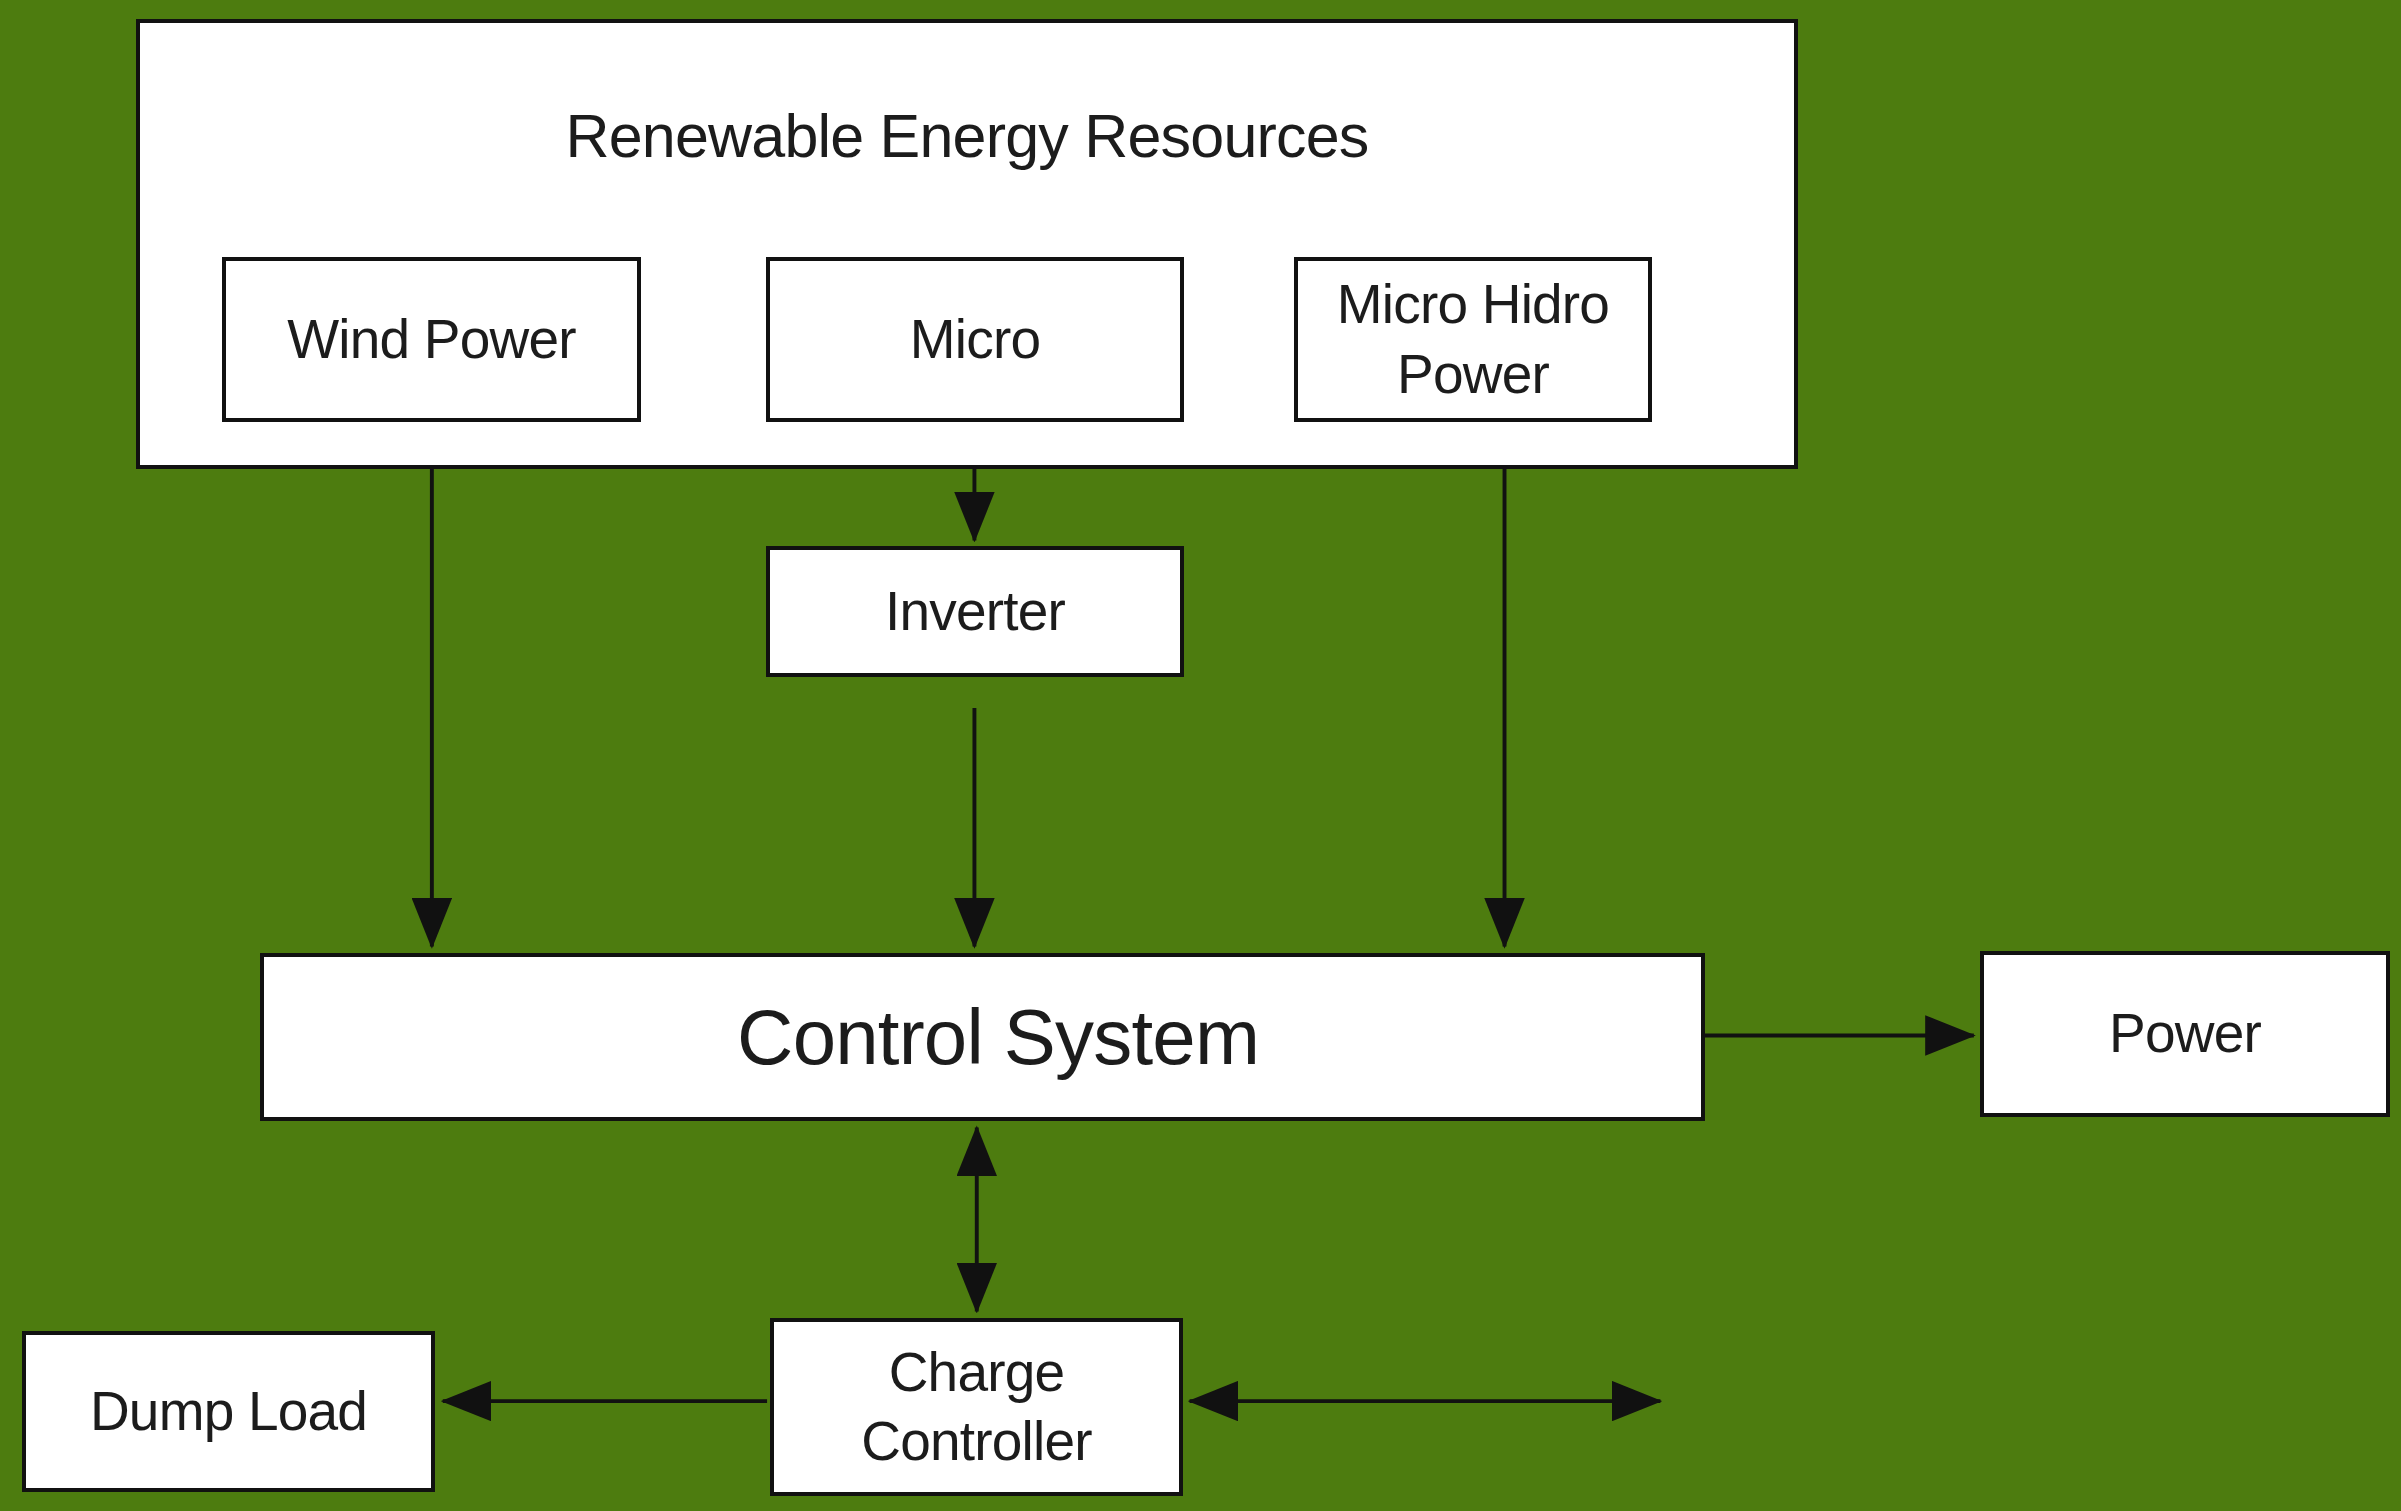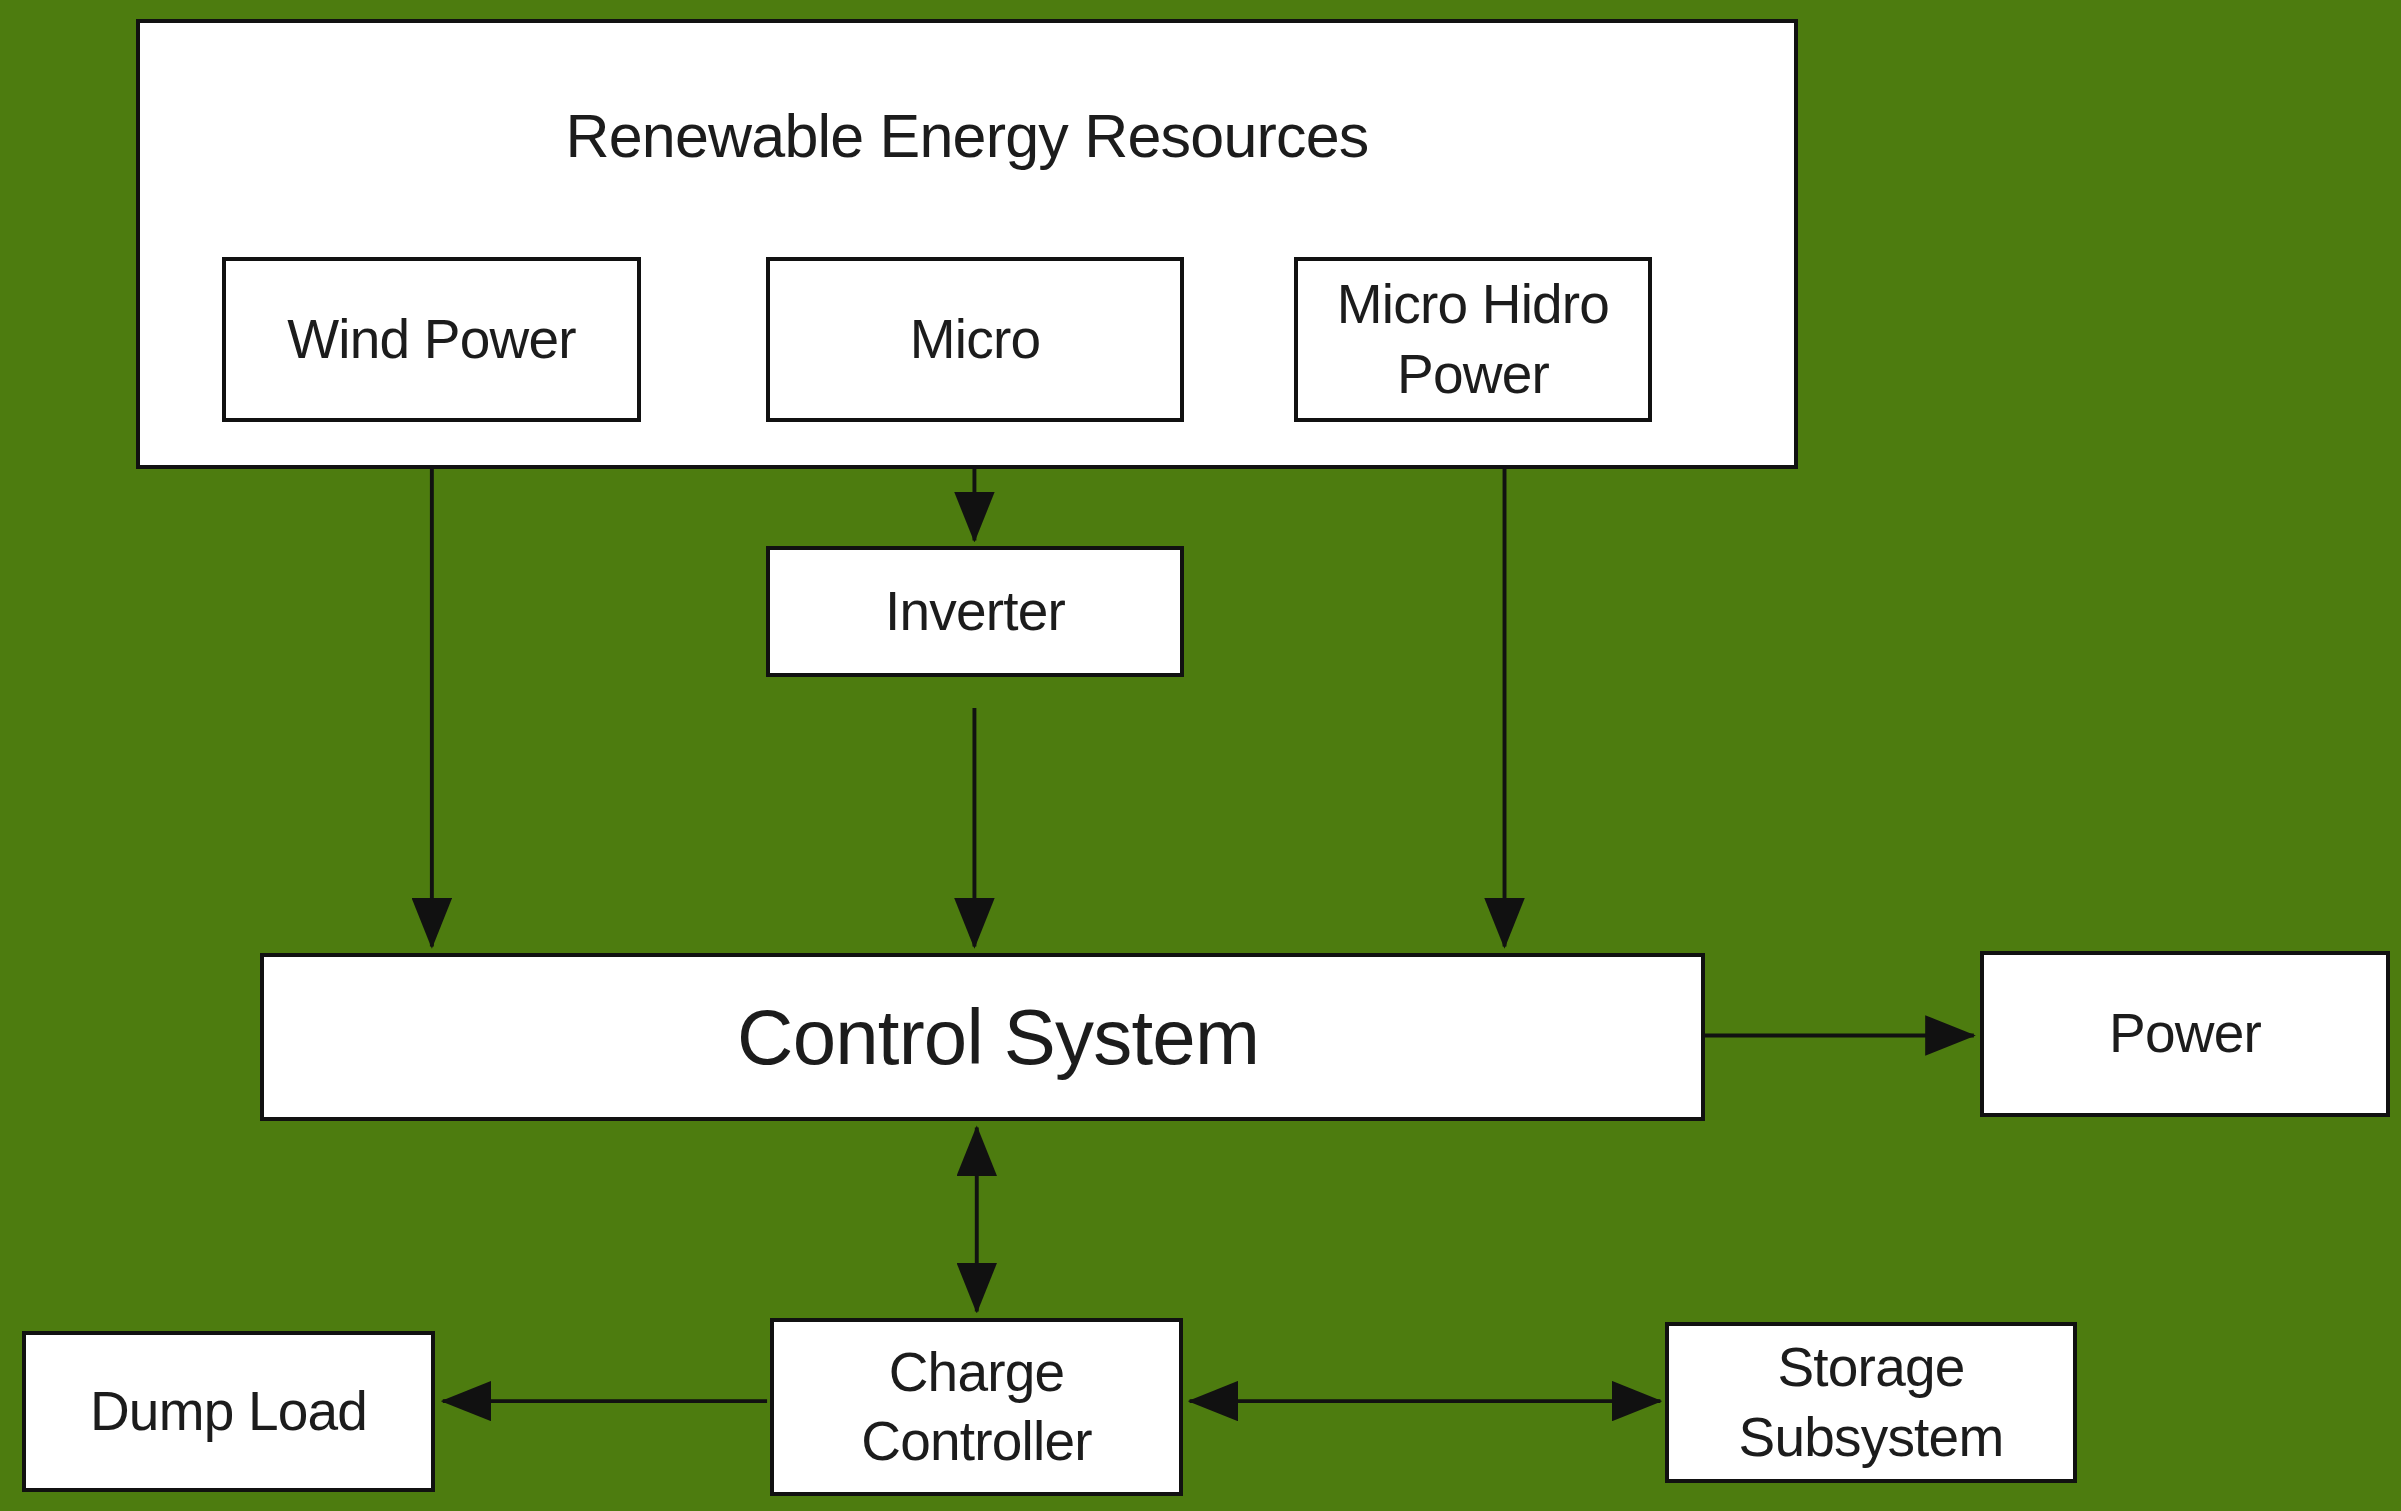--- a/index.html
+++ b/index.html
@@ -113,18 +113,15 @@
   </div>
 
   <div class="node" style="left:22px; top:1323px; width:413px; height:161px;margin-top:8px;">
     <span>Dump Load</span>
   </div>
 
   <div class="node" style="left:770px; top:1318px; width:413px; height:178px;">
     <span>Charge Controller</span>
   </div>
 
-  <div class="node" style="left:1665px; top:1322px; width:412px; height:161px;">
-    <span>Storage Subsystem</span>
-  </div>
 
 </div>
 
 
 </body></html>

